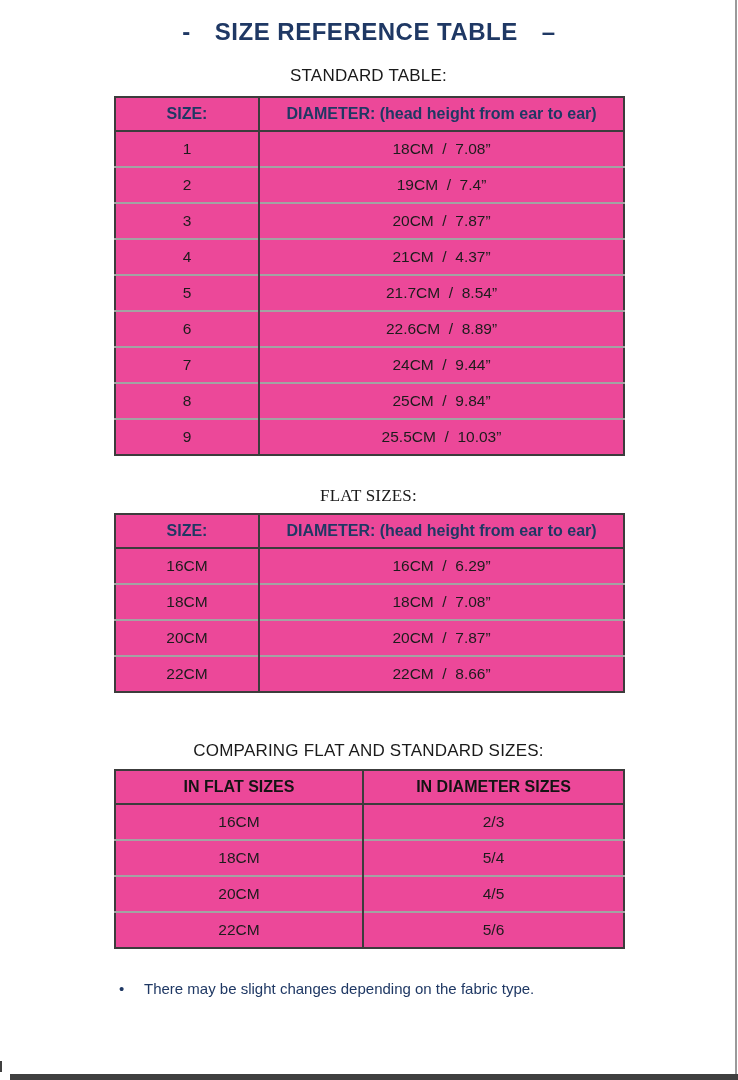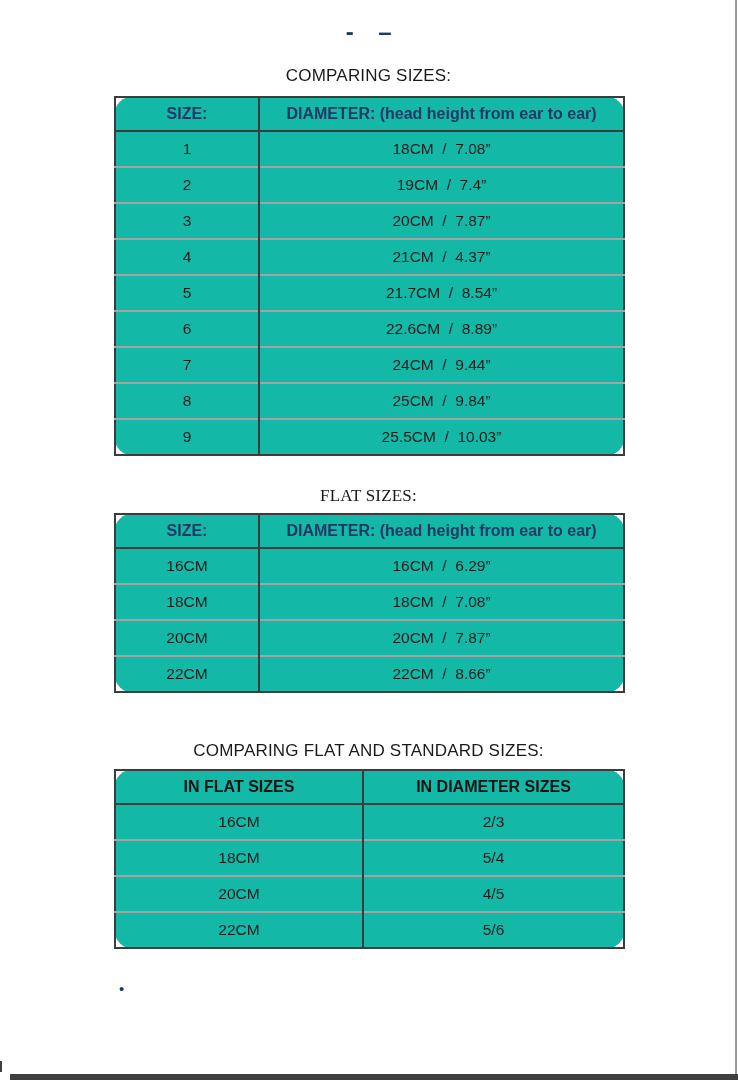--- a/index.html
+++ b/index.html
@@ -65,22 +65,21 @@
   #heading-flat      { top: 486px; font-family: Liberation Serif, serif; }
   #heading-compare   { top: 741px; }
 
   
   table.sizes {
     position: absolute;
     left: 114px;
     width: 509px;
     border-collapse: collapse;
     table-layout: fixed;
-    background: #14b8a6;
-    border-radius: 20px;
+    background: #ec4899;
   }
   #table-standard { top: 96px; }
   #table-flat     { top: 513px; }
   #table-compare  { top: 769px; }
 
   table.sizes th, table.sizes td {
     text-align: center;
     vertical-align: middle;
     padding: 0;
     white-space: pre-wrap;
@@ -126,24 +125,25 @@
 </style>
 </head>
 <body>
 
 <div class="page-right-line"></div>
 <div class="page-bottom-bar"></div>
 <div class="page-left-tick"></div>
 
 <div class="title-row">
   <span>-</span>
+  <span>SIZE REFERENCE TABLE</span>
   <span>–</span>
 </div>
 
-<div class="section-heading" id="heading-standard">COMPARING SIZES:</div>
+<div class="section-heading" id="heading-standard">STANDARD TABLE:</div>
 
 <table class="sizes hdr-navy" id="table-standard">
   <colgroup>
       <col style="width:144px">
       <col style="width:365px">
     </colgroup>
   <thead>
     <tr>
       <th>SIZE:</th>
       <th>DIAMETER: (head height from ear to ear)</th>
@@ -251,14 +251,15 @@
     <tr>
         <td>22CM</td>
         <td>5/6</td>
       </tr>
   </tbody>
 </table>
 
 <div class="note">
   <div class="note-body">
     <span class="bullet">•</span>
+    <div>There may be slight changes depending on the fabric type.</div>
   </div>
 </div>
 
 </body></html>

